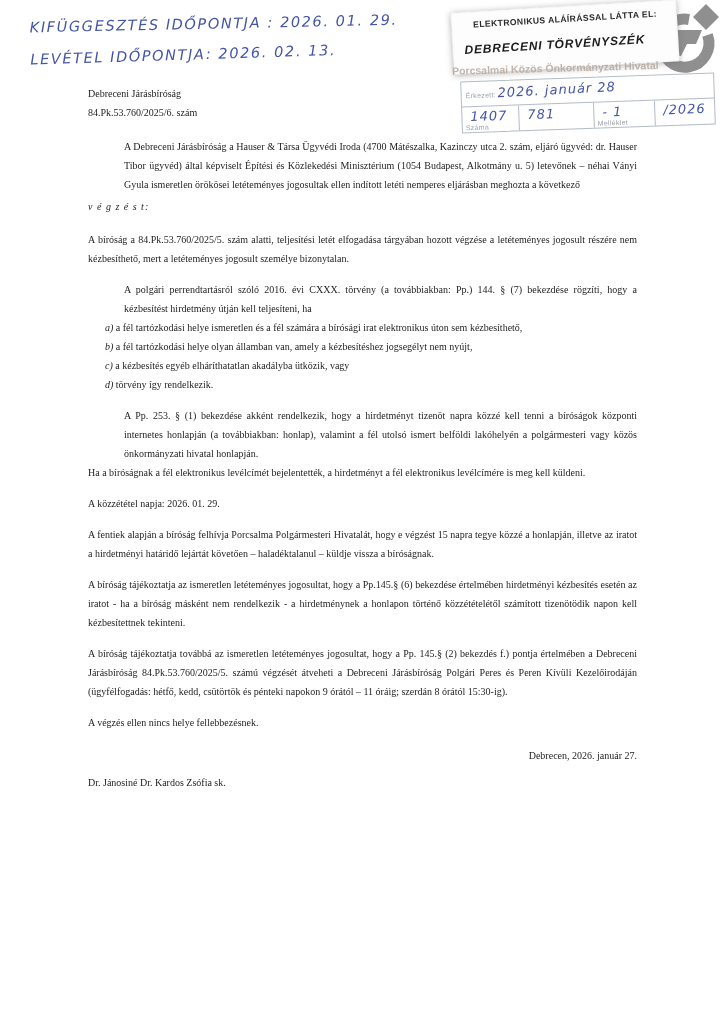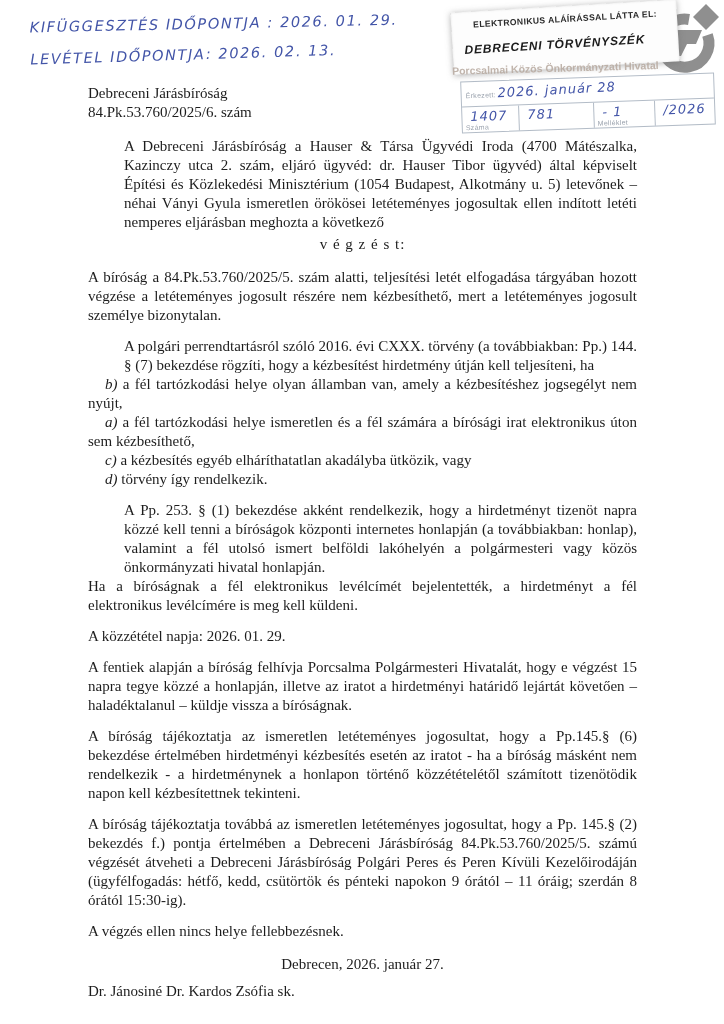--- a/index.html
+++ b/index.html
@@ -87,33 +87,33 @@
   .rcv .row2 .hw{position:absolute;top:2px;left:8px;}
   .rcv .c1 .lbl{left:3px;bottom:1px;top:auto;}
   .rcv .c3 .lbl{left:3px;bottom:1px;top:auto;}
 
   
   .logo{position:absolute;left:650px;top:3px;width:74px;height:74px;}
 
   
   .doc{
     position:absolute;left:88px;top:84px;width:549px;
-    font-size:15px;line-height:19px;
+    font-size:10px;line-height:19px;
     text-align:justify;
   }
   .doc .head{text-align:left;margin-bottom:15px;}
   .doc p{margin:0 0 12px 0;}
   .doc .no-gap{margin-bottom:0;margin-left:36px;}
   .doc .heading{
-    text-align:center;margin:3px 0 14px 0;letter-spacing:1px;
+    text-align:left;margin:3px 0 14px 0;letter-spacing:1px;font-style:italic;
   }
   .doc .li{margin:0;text-indent:17px;}
   .doc .li .mk{font-style:italic;}
   .doc .list-wrap{margin-bottom:12px;}
-  .doc .dateline{margin-top:14px;margin-bottom:8px;text-align:center;}
+  .doc .dateline{margin-top:14px;margin-bottom:8px;text-align:right;}
   .doc .signature{text-align:left;margin:0;}
 </style>
 </head>
 <body>
 
 <div class="page">
 
   <div class="top-note hand">
     <span class="line1">KIFÜGGESZTÉS IDŐPONTJA : 2026. 01. 29.</span>
     <span class="line2">LEVÉTEL IDŐPONTJA: 2026. 02. 13.</span>
@@ -166,22 +166,22 @@
 
     <p class="no-gap">A Debreceni Járásbíróság a Hauser &amp; Társa Ügyvédi Iroda (4700 Mátészalka, Kazinczy utca 2. szám, eljáró ügyvéd: dr. Hauser Tibor ügyvéd) által képviselt Építési és Közlekedési Minisztérium (1054 Budapest, Alkotmány u. 5) letevőnek – néhai Ványi Gyula ismeretlen örökösei letéteményes jogosultak ellen indított letéti nemperes eljárásban meghozta a következő</p>
 
     <div class="heading">v é g z é s t:</div>
 
     <p>A bíróság a 84.Pk.53.760/2025/5. szám alatti, teljesítési letét elfogadása tárgyában hozott végzése a letéteményes jogosult részére nem kézbesíthető, mert a letéteményes jogosult személye bizonytalan.</p>
 
     <p class="no-gap">A polgári perrendtartásról szóló 2016. évi CXXX. törvény (a továbbiakban: Pp.) 144. § (7) bekezdése rögzíti, hogy a kézbesítést hirdetmény útján kell teljesíteni, ha</p>
 
     <div class="list-wrap">
+      <p class="li"><span class="mk">a)</span><span> a fél tartózkodási helye ismeretlen és a fél számára a bírósági irat elektronikus úton sem kézbesíthető,</span></p>
       <p class="li"><span class="mk">b)</span><span> a fél tartózkodási helye olyan államban van, amely a kézbesítéshez jogsegélyt nem nyújt,</span></p>
-      <p class="li"><span class="mk">a)</span><span> a fél tartózkodási helye ismeretlen és a fél számára a bírósági irat elektronikus úton sem kézbesíthető,</span></p>
       <p class="li"><span class="mk">c)</span><span> a kézbesítés egyéb elháríthatatlan akadályba ütközik, vagy</span></p>
       <p class="li"><span class="mk">d)</span><span> törvény így rendelkezik.</span></p>
     </div>
 
     <p class="no-gap">A Pp. 253. § (1) bekezdése akként rendelkezik, hogy a hirdetményt tizenöt napra közzé kell tenni a bíróságok központi internetes honlapján (a továbbiakban: honlap), valamint a fél utolsó ismert belföldi lakóhelyén a polgármesteri vagy közös önkormányzati hivatal honlapján.</p>
     <p>Ha a bíróságnak a fél elektronikus levélcímét bejelentették, a hirdetményt a fél elektronikus levélcímére is meg kell küldeni.</p>
 
     <p>A közzététel napja: 2026. 01. 29.</p>
 
     <p>A fentiek alapján a bíróság felhívja Porcsalma Polgármesteri Hivatalát, hogy e végzést 15 napra tegye közzé a honlapján, illetve az iratot a hirdetményi határidő lejártát követően – haladéktalanul – küldje vissza a bíróságnak.</p>

